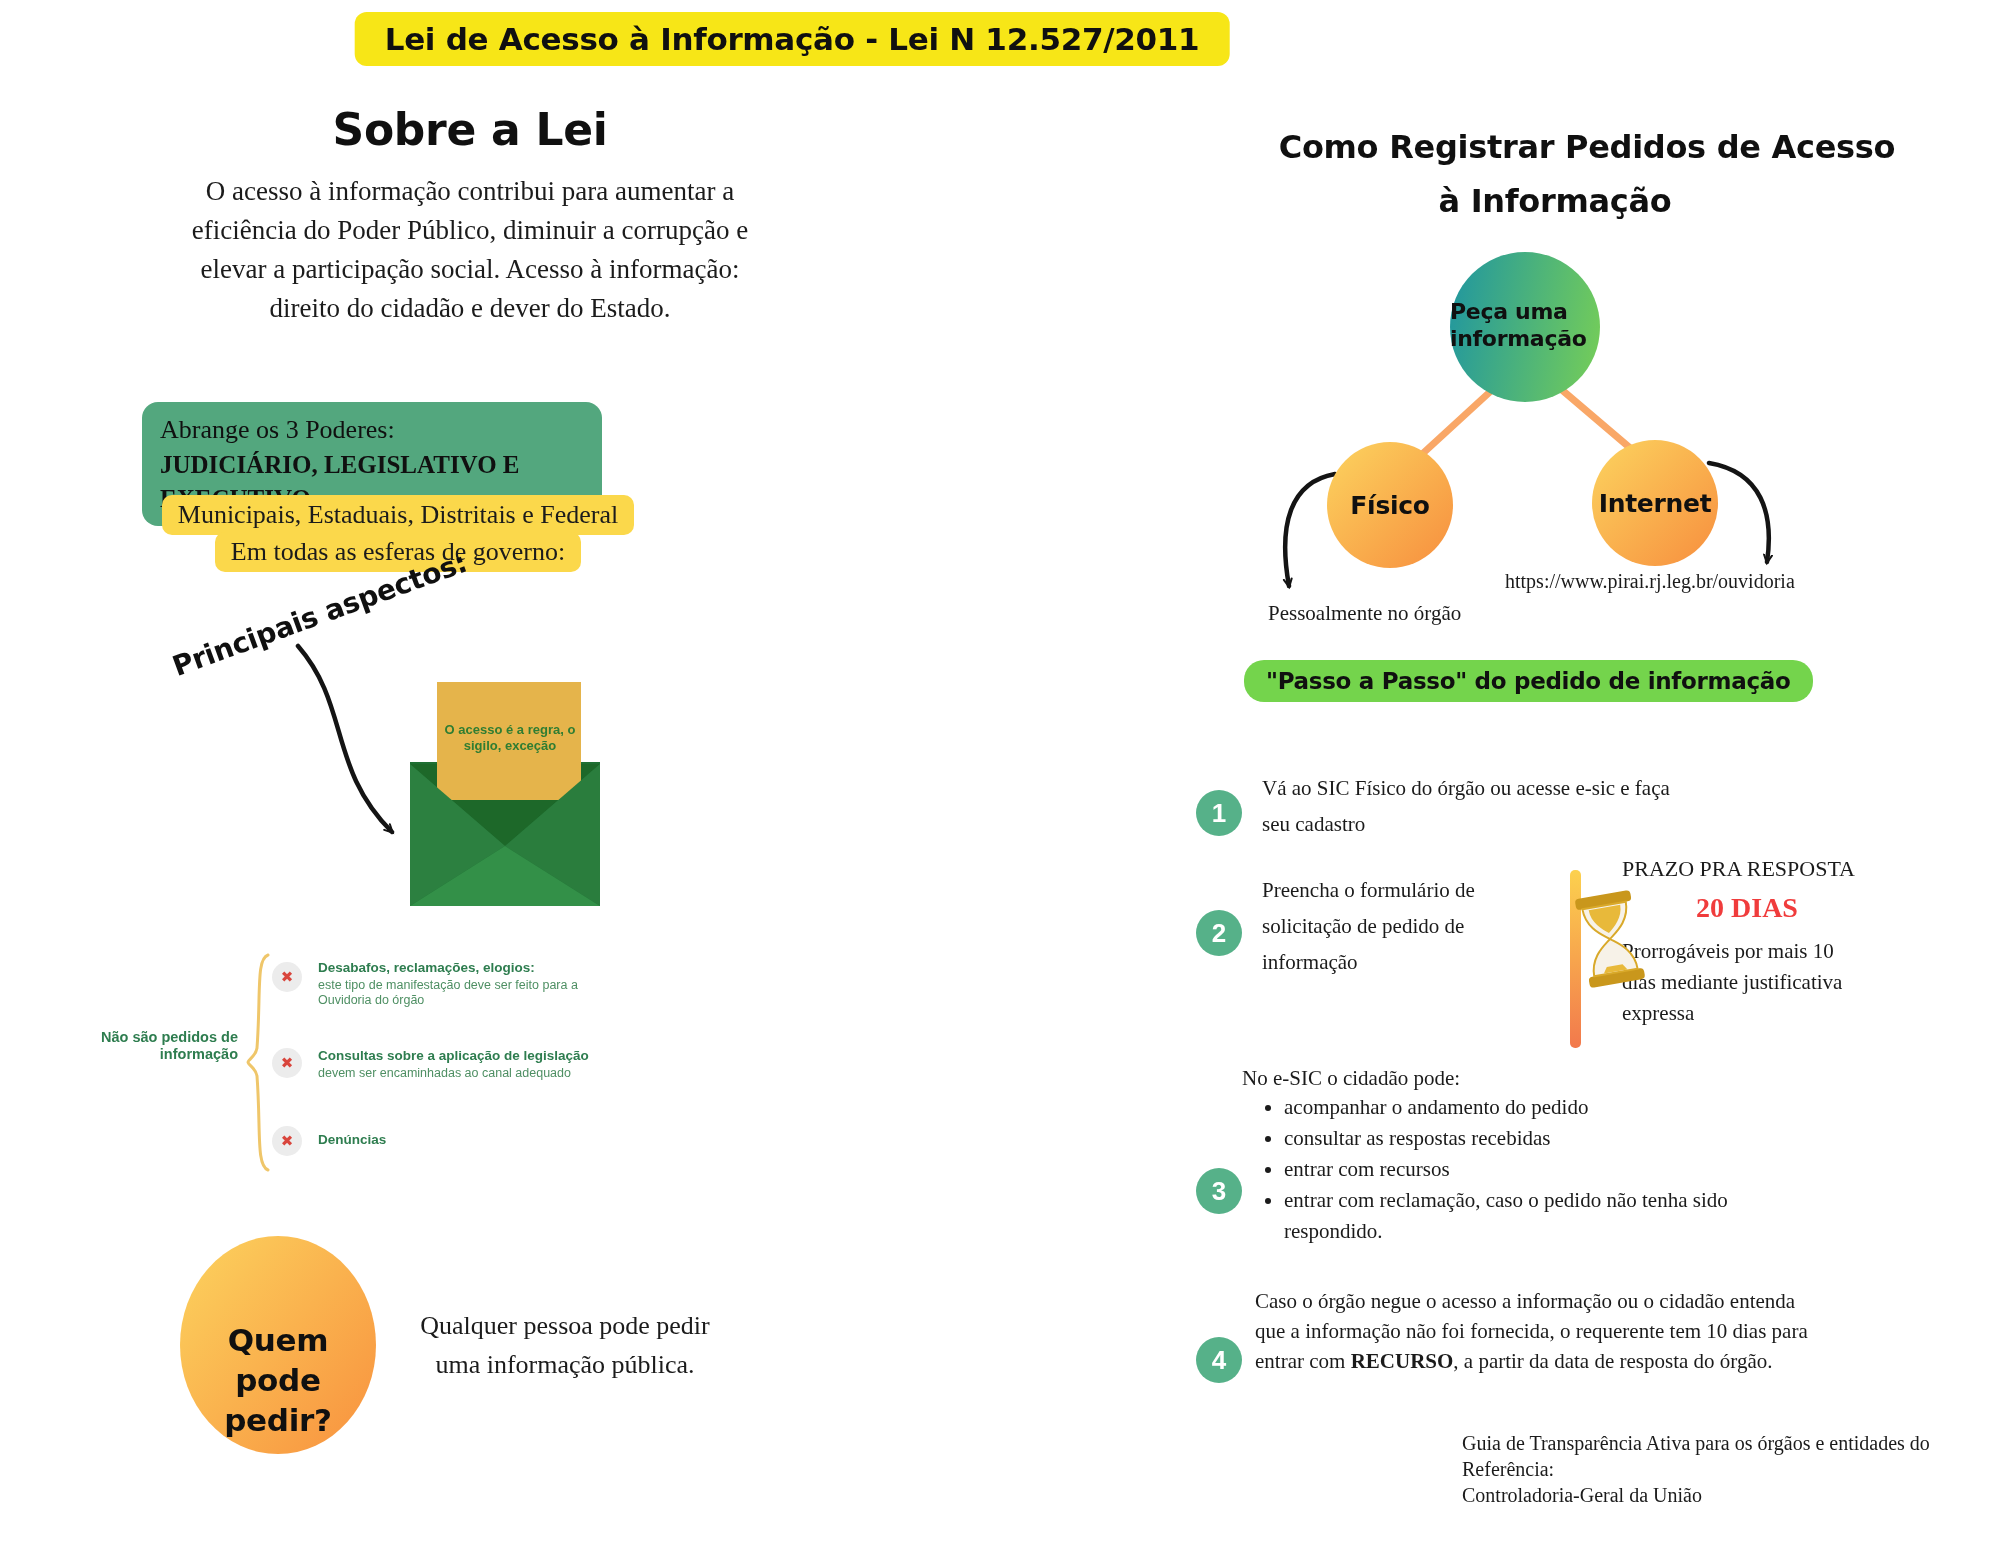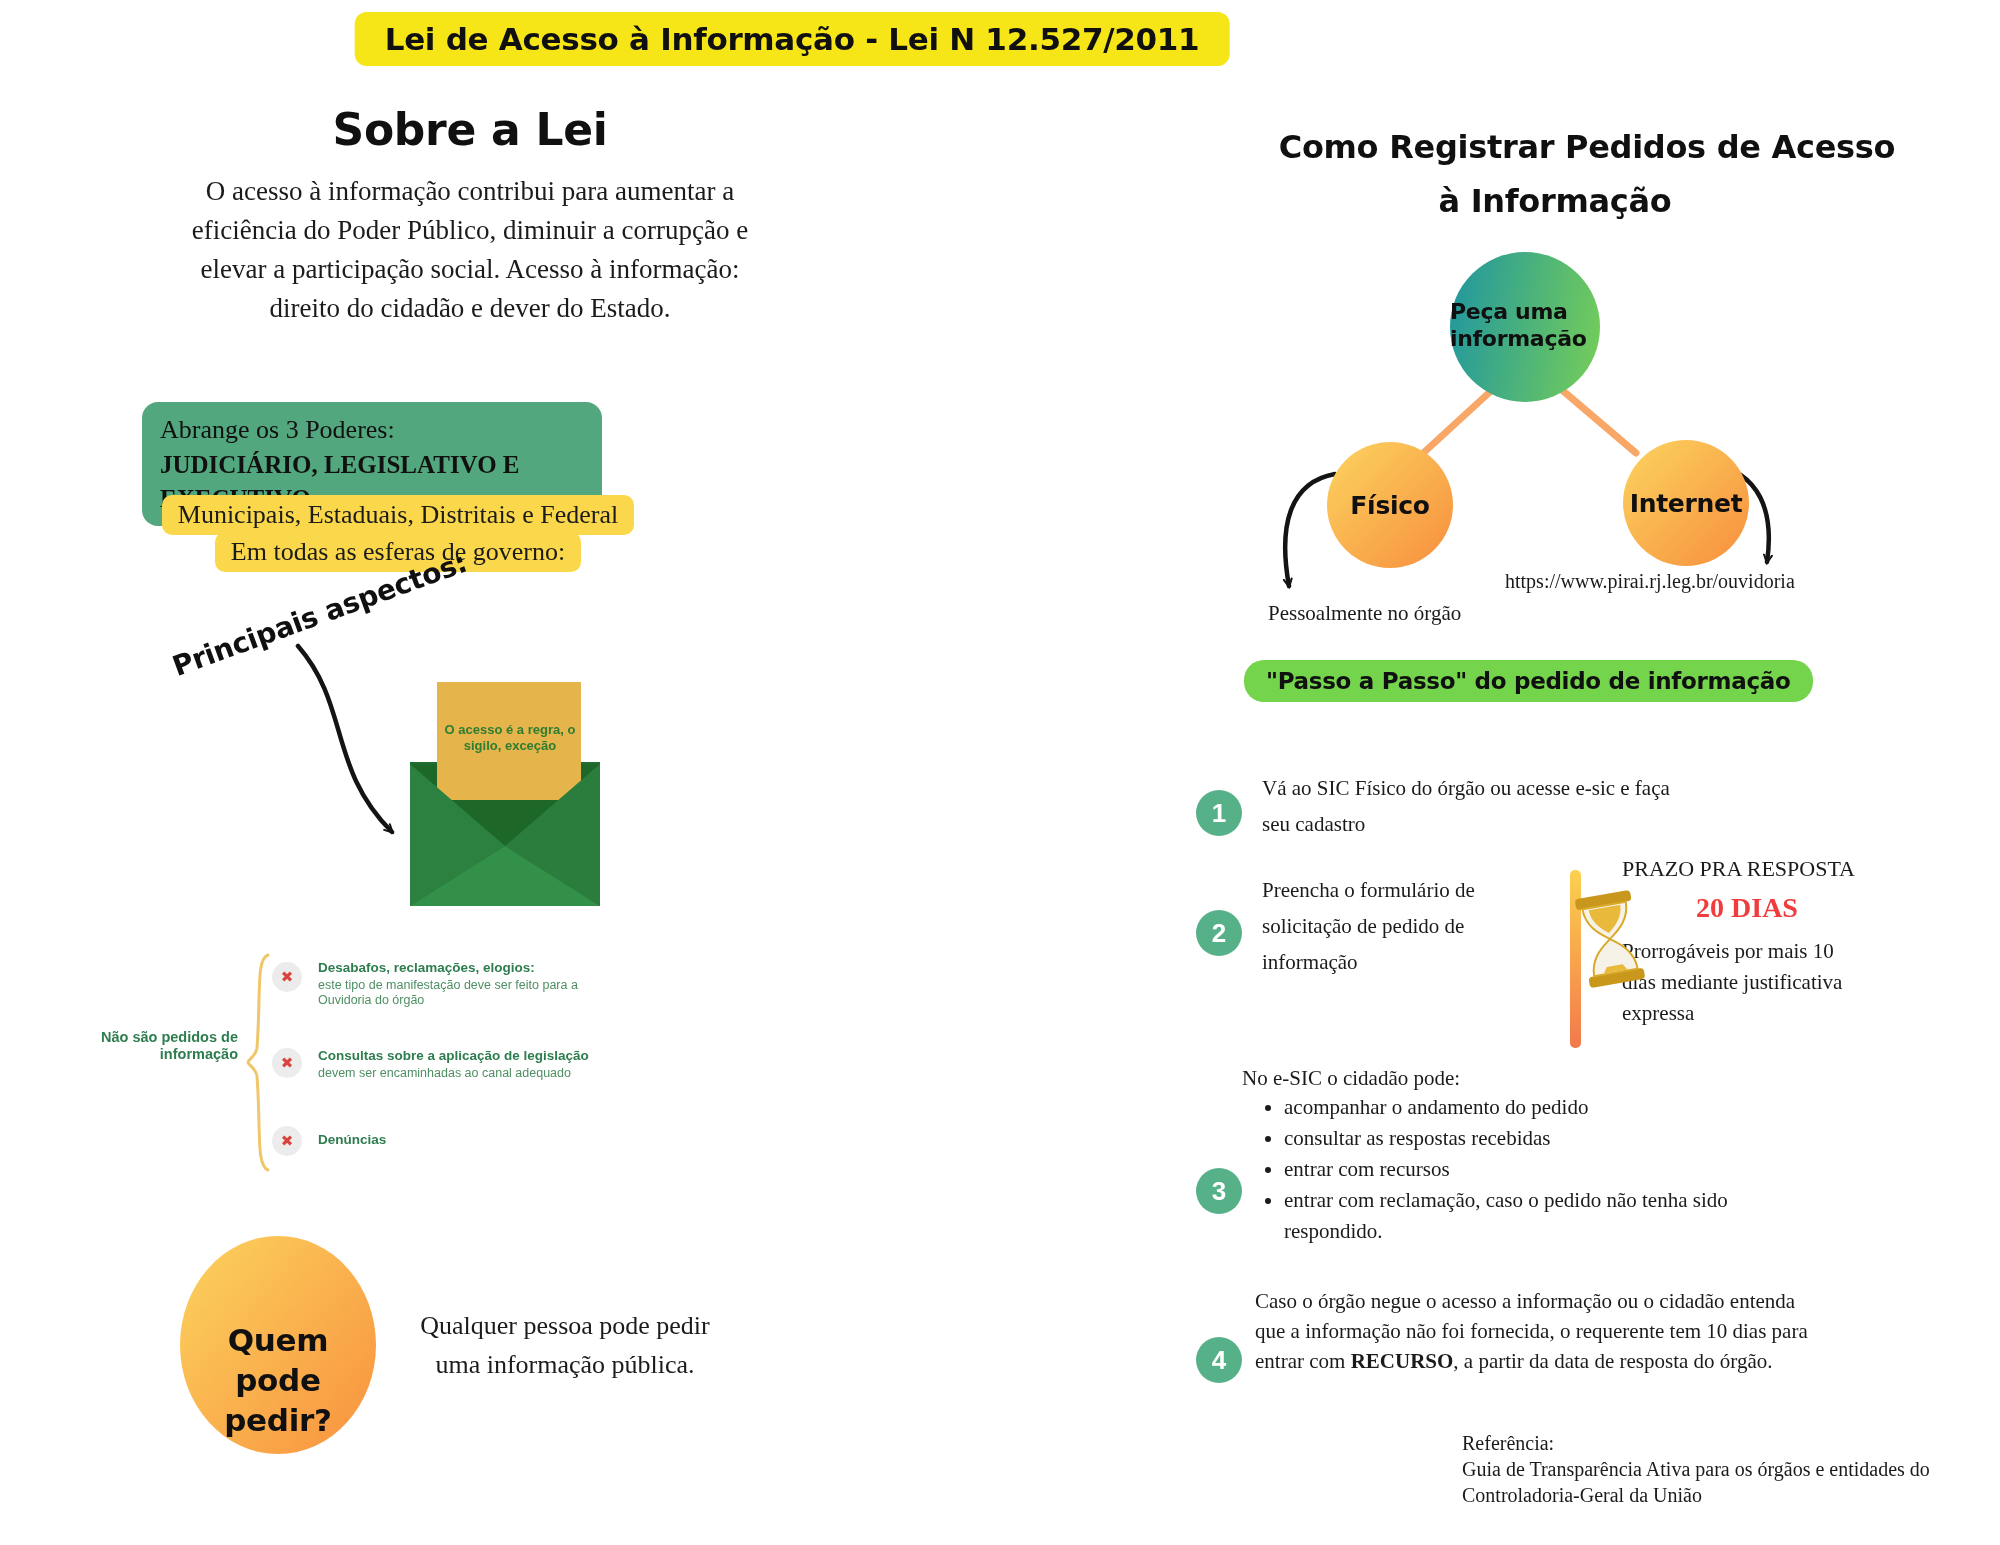--- a/index.html
+++ b/index.html
@@ -54,21 +54,21 @@
   
   .como-heading{left:1247px;top:128px;width:680px;font-size:32px;color:#101010;}
   .como-heading2{left:1215px;top:182px;width:680px;font-size:32px;color:#101010;}
   .top-circle{left:1450px;top:252px;width:150px;height:150px;border-radius:50%;
     background:linear-gradient(100deg,#23989D 5%,#73CC5A 95%);color:#101010;}
   .top-circle .t{margin-top:46px;font-size:22px;line-height:27px;}
   .side-circle{width:126px;height:126px;border-radius:50%;
     background:linear-gradient(135deg,#FCD45F,#F78E3E);color:#101010;
     display:flex;align-items:center;justify-content:center;}
   .fisico{left:1327px;top:442px;}
-  .internet{left:1592px;top:440px;margin-left:31px;}
+  .internet{left:1592px;top:440px;}
   .side-circle .t{font-size:25px;}
   .cap-url{left:1505px;top:570px;font-size:20px;white-space:nowrap;}
   .cap-pess{left:1268px;top:601px;font-size:21px;white-space:nowrap;}
 
   .passo-banner{left:1244px;top:660px;background:#74D44C;border-radius:20px;
     padding:8px 22px;font-size:23px;white-space:nowrap;color:#101010;}
 
   .stepnum{width:46px;height:46px;border-radius:50%;background:#56B189;color:#ffffff;
     display:flex;align-items:center;justify-content:center;
     font-family:"Liberation Sans",sans-serif;font-weight:700;font-size:26px;}
@@ -228,16 +228,16 @@
   <li>acompanhar o andamento do pedido</li>
   <li>consultar as respostas recebidas</li>
   <li>entrar com recursos</li>
   <li>entrar com reclamação, caso o pedido não tenha sido respondido.</li>
 </ul>
 
 <div class="abs stepnum s4 z1">4</div>
 <div class="abs step4-text z1"><span>Caso o órgão negue o acesso a informação ou o cidadão entenda que a informação não foi fornecida, o requerente tem 10 dias para entrar com </span><b>RECURSO</b><span>, a partir da data de resposta do órgão.</span></div>
 
 <div class="abs reference z1">
+  <div>Guia de Transparência Ativa para os órgãos e entidades do</div>
   <div>Referência:</div>
-  <div>Guia de Transparência Ativa para os órgãos e entidades do</div>
   <div>Controladoria-Geral da União</div>
 </div>
 
 </body></html>

